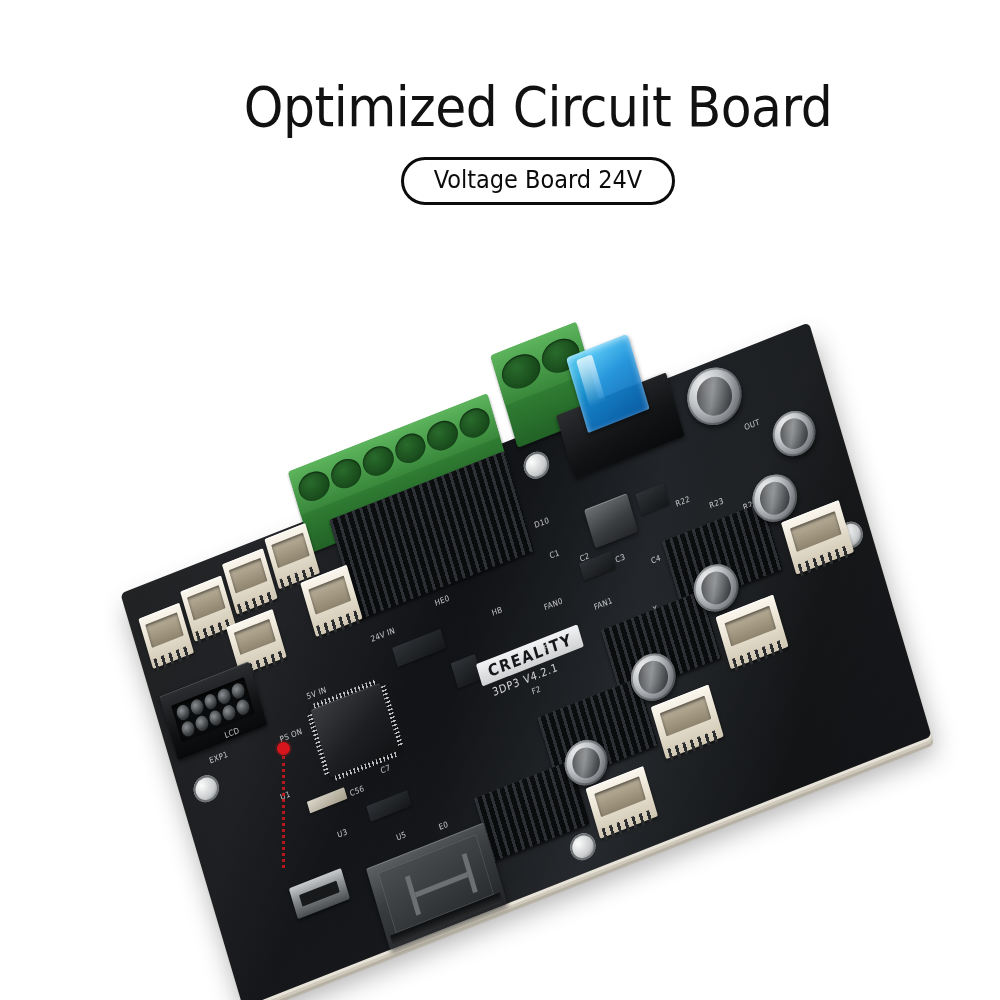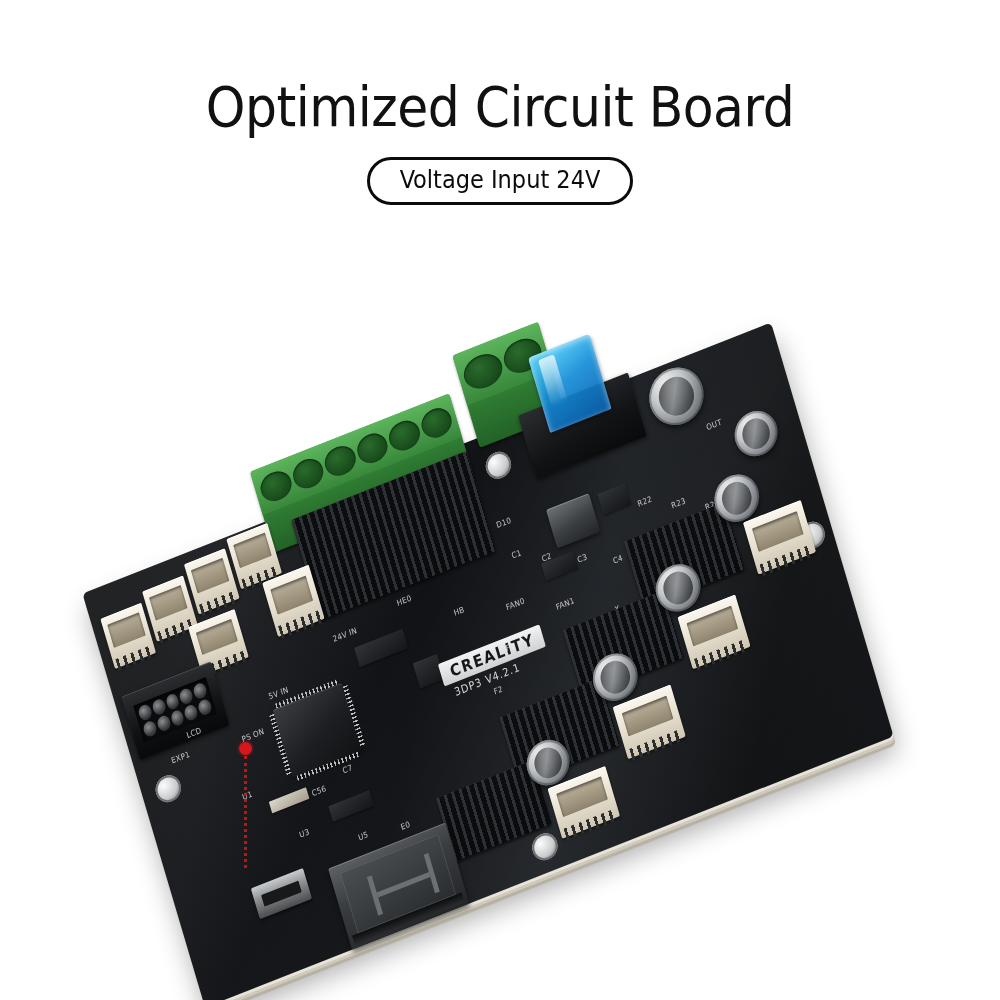--- a/index.html
+++ b/index.html
@@ -3,21 +3,21 @@
 <meta charset="utf-8">
 <style>
   html,body{margin:0;padding:0;}
   body{
     width:1000px;height:1000px;
     background:#ffffff;
     font-family:"Liberation Sans", sans-serif;
     overflow:hidden;
     position:relative;
   }
-  .stage{position:absolute;inset:0;}
+  .stage{position:absolute;inset:0;margin-left:38px;}
 
   
   .headline{
     position:absolute;top:78px;left:0;width:1000px;
     text-align:center;
     font-family:"DejaVu Sans Condensed","Liberation Sans",sans-serif;
     font-size:56px;font-weight:300;letter-spacing:-0.5px;
     color:#111111;line-height:1.05;
     white-space:nowrap;
   }
@@ -263,21 +263,21 @@
     white-space:nowrap;
   }
 </style>
 </head>
 <body>
 
 <div class="stage">
 
   <div class="headline">Optimized Circuit Board</div>
   <div class="badge-wrap">
-    <div class="badge">Voltage Input 24V</div>
+    <div class="badge">Voltage Board 24V</div>
   </div>
 
   <div class="board-area">
     <div class="board">
       <div class="pcb"></div>
 
       <div class="layer">
 
         <div class="hole" style="left:14px;top:200px;"></div>
         <div class="hole" style="left:424px;top:20px;"></div>

